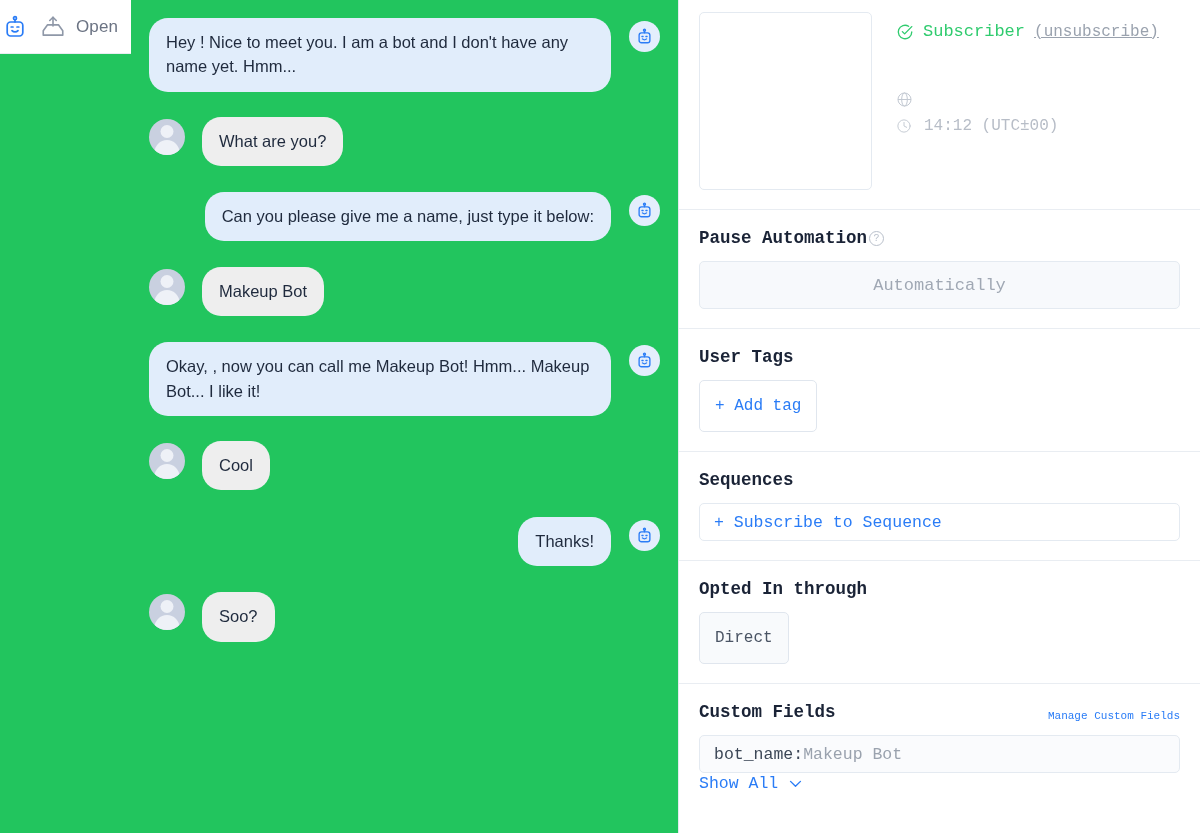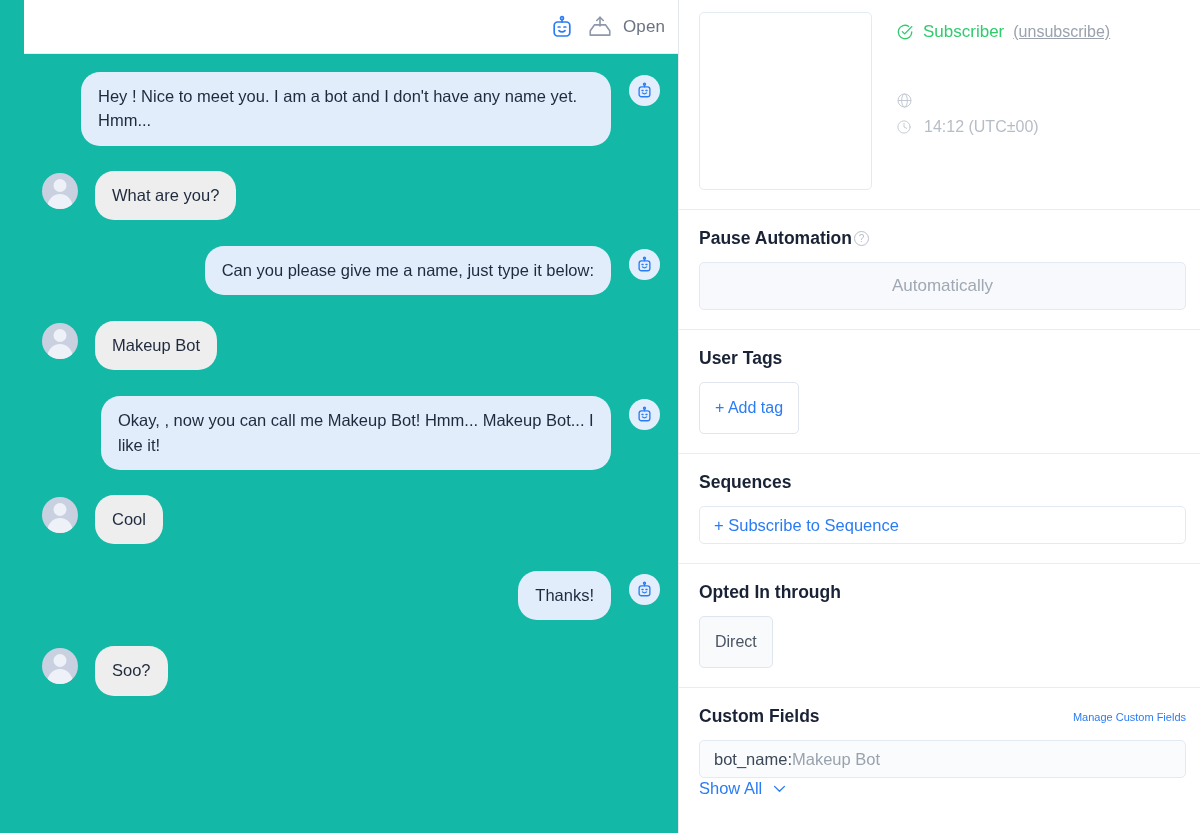--- a/index.html
+++ b/index.html
@@ -9,23 +9,23 @@
     font-family: "Liberation Sans", sans-serif;
     overflow: hidden;
     -webkit-font-smoothing: antialiased;
   }
   .app { display: flex; width: 1200px; height: 833px; }
 
   
   .conv-pane {
     width: 679px; height: 833px;
     position: relative;
-    background: #14b8a6;
+    background: #22c55e;
     border-right: 1px solid #e4e8ee;
-    display: flex; flex-direction: column; padding-left: 24px;
+    display: flex; 
   }
   .conv-header {
     height: 54px; min-height: 54px;
     border-bottom: 1px solid #e9edf2;
     display: flex; align-items: center; justify-content: flex-end;
     padding-right: 4px;
     background: #fff;
   }
   .hdr-btn {
     display: flex; align-items: center; gap: 9px;
@@ -83,42 +83,42 @@
     flex: 0 0 31px;
     display: flex; align-items: center; justify-content: center;
   }
 
   
   .detail-pane {
     width: 521px; height: 833px;
     background: #fff;
     overflow: hidden;
   }
-  .section { padding: 18px 14px 19px 20px; border-bottom: 1px solid #e9edf2; }
+  .section { padding: 18px 20px 19px 20px; border-bottom: 1px solid #e9edf2; font-family: Liberation Mono, monospace; }
   .section.first { padding-top: 12px; display: flex; gap: 24px; }
 
   .profile-photo {
     width: 173px; height: 178px;
     border: 1px solid #e4eaf1; border-radius: 5px;
     background: #fff; flex: 0 0 173px;
   }
   .profile-meta { padding-top: 10px; flex: 1; }
   .sub-line { display: flex; align-items: center; gap: 9px; margin-bottom: 0px;}
   .sub-name { font-size: 17px; color: #2fcb6e; font-weight: 400; }
   .unsub { font-size: 16px; color: #9aa2ae; text-decoration: underline; cursor: pointer; }
   .meta-line { display: flex; align-items: center; gap: 12px; color: #b7bdc7; font-size: 16px; }
   .meta-line.globe { margin-top: 48px; height: 20px; }
   .meta-line.clock { margin-top: 8px; }
 
   .sec-title {
     font-size: 17.5px; font-weight: bold; color: #1a2336;
     display: flex; align-items: center; gap: 2px;
     margin-bottom: 13px;
   }
-  .sec-title-row { display: flex; align-items: center; justify-content: space-between; margin-bottom: 13px; }
+  .sec-title-row { display: flex; align-items: flex-end; justify-content: space-between; margin-bottom: 13px; }
   .sec-title-row .sec-title { margin-bottom: 0; }
   .link-blue { font-size: 11px; color: #2a7cf6; cursor: pointer; }
 
   .help-icon {
     width: 15px; height: 15px; border-radius: 50%;
     border: 1px solid #b9c0cb; color: #b9c0cb;
     font-size: 10px; line-height: 13px; text-align: center;
     font-weight: normal; display: inline-block;
   }
 

